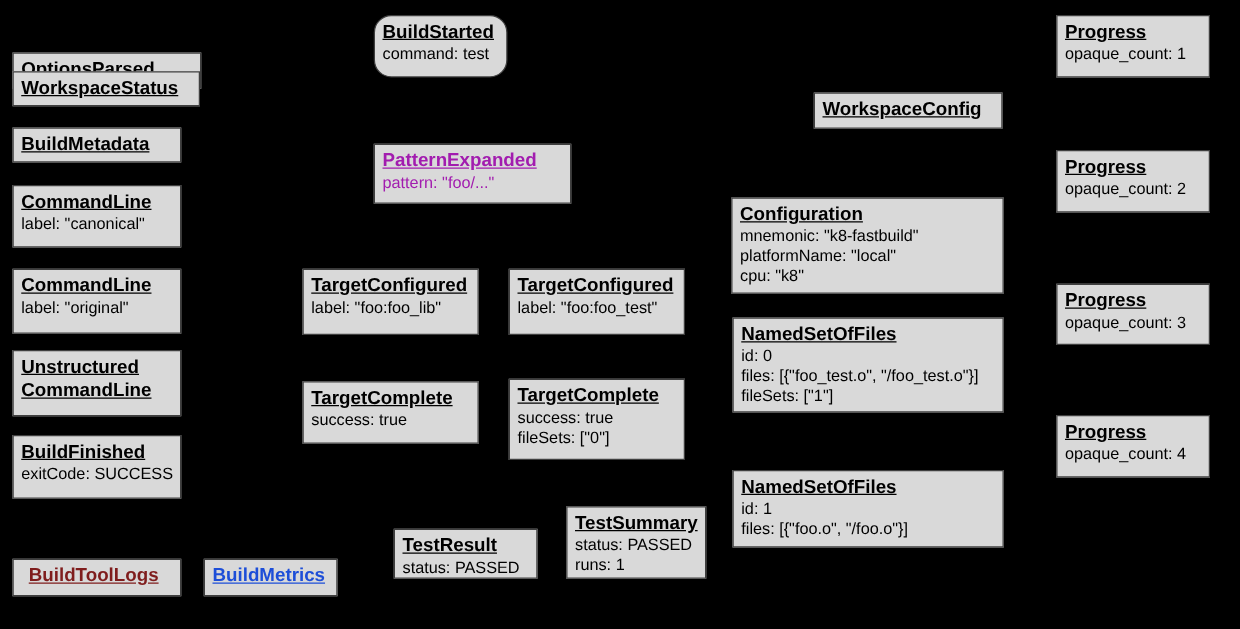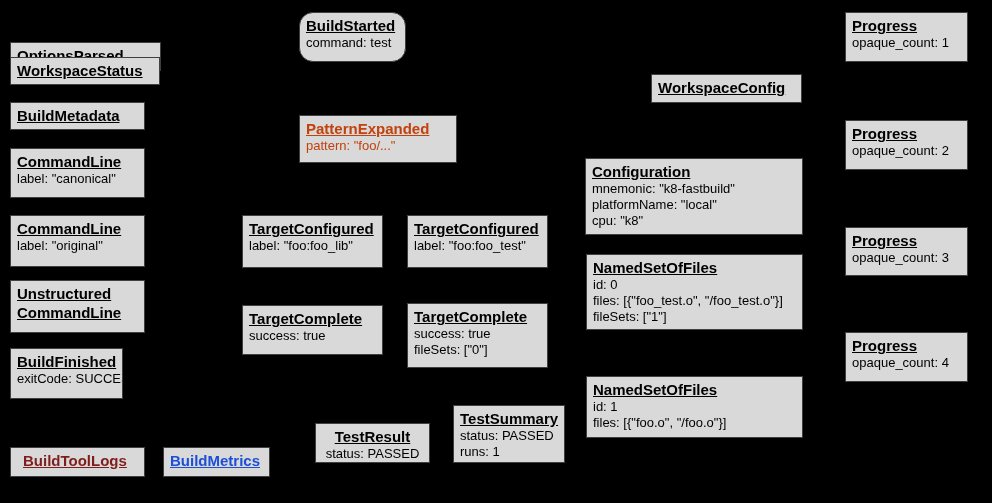--- a/index.html
+++ b/index.html
@@ -64,39 +64,39 @@
   <div class="node" style="left: 10px; top: 215px; width: 135px; height: 52px; background: rgb(217, 217, 217); border-color: rgb(63, 63, 63); color: rgb(0, 0, 0);">
     <span class="node-title">CommandLine</span>
     <span class="node-line">label: "original"</span>
   </div>
 
   <div class="node" style="left: 10px; top: 280px; width: 135px; height: 53px; background: rgb(217, 217, 217); border-color: rgb(63, 63, 63); color: rgb(0, 0, 0);">
     <span class="node-title">Unstructured</span>
     <span class="node-title">CommandLine</span>
   </div>
 
-  <div class="node" style="left: 10px; top: 348px; width: 113px; height: 51px; background: rgb(217, 217, 217); border-color: rgb(63, 63, 63); color: rgb(0, 0, 0);">
+  <div class="node" style="left: 10px; top: 348px; width: 135px; height: 51px; background: rgb(217, 217, 217); border-color: rgb(63, 63, 63); color: rgb(0, 0, 0);">
     <span class="node-title">BuildFinished</span>
     <span class="node-line">exitCode: SUCCESS</span>
   </div>
 
   <div class="node" style="left: 10px; top: 447px; width: 135px; height: 30px; background: rgb(217, 217, 217); border-color: rgb(63, 63, 63); color: #7f1d1d; padding-left: 12px;">
     <span class="node-title">BuildToolLogs</span>
   </div>
 
   <div class="node" style="left: 163px; top: 447px; width: 107px; height: 30px; background: rgb(217, 217, 217); border-color: rgb(63, 63, 63); color: #1d4ed8;">
     <span class="node-title">BuildMetrics</span>
   </div>
 
   <div class="node" style="left: 299px; top: 12px; width: 107px; height: 50px; background: rgb(217, 217, 217); border-color: rgb(63, 63, 63); color: rgb(0, 0, 0); border-radius: 14px;">
     <span class="node-title">BuildStarted</span>
     <span class="node-line">command: test</span>
   </div>
 
-  <div class="node" style="left: 299px; top: 115px; width: 158px; height: 48px; background: rgb(217, 217, 217); border-color: rgb(63, 63, 63); color: #c2410c;">
+  <div class="node" style="left: 299px; top: 115px; width: 158px; height: 48px; background: rgb(217, 217, 217); border-color: rgb(63, 63, 63); color: #a21caf;">
     <span class="node-title">PatternExpanded</span>
     <span class="node-line">pattern: "foo/..."</span>
   </div>
 
   <div class="node" style="left: 242px; top: 215px; width: 141px; height: 53px; background: rgb(217, 217, 217); border-color: rgb(63, 63, 63); color: rgb(0, 0, 0);">
     <span class="node-title">TargetConfigured</span>
     <span class="node-line">label: "foo:foo_lib"</span>
   </div>
 
   <div class="node" style="left: 407px; top: 215px; width: 141px; height: 53px; background: rgb(217, 217, 217); border-color: rgb(63, 63, 63); color: rgb(0, 0, 0);">
@@ -108,21 +108,21 @@
     <span class="node-title">TargetComplete</span>
     <span class="node-line">success: true</span>
   </div>
 
   <div class="node" style="left: 407px; top: 303px; width: 141px; height: 65px; background: rgb(217, 217, 217); border-color: rgb(63, 63, 63); color: rgb(0, 0, 0);">
     <span class="node-title">TargetComplete</span>
     <span class="node-line">success: true</span>
     <span class="node-line">fileSets: ["0"]</span>
   </div>
 
-  <div class="node" style="left: 315px; top: 423px; width: 115px; height: 40px; background: rgb(217, 217, 217); border-color: rgb(63, 63, 63); color: rgb(0, 0, 0); text-align: center;">
+  <div class="node" style="left: 315px; top: 423px; width: 115px; height: 40px; background: rgb(217, 217, 217); border-color: rgb(63, 63, 63); color: rgb(0, 0, 0);">
     <span class="node-title">TestResult</span>
     <span class="node-line">status: PASSED</span>
   </div>
 
   <div class="node" style="left: 453px; top: 405px; width: 112px; height: 58px; background: rgb(217, 217, 217); border-color: rgb(63, 63, 63); color: rgb(0, 0, 0);">
     <span class="node-title">TestSummary</span>
     <span class="node-line">status: PASSED</span>
     <span class="node-line">runs: 1</span>
   </div>
 

